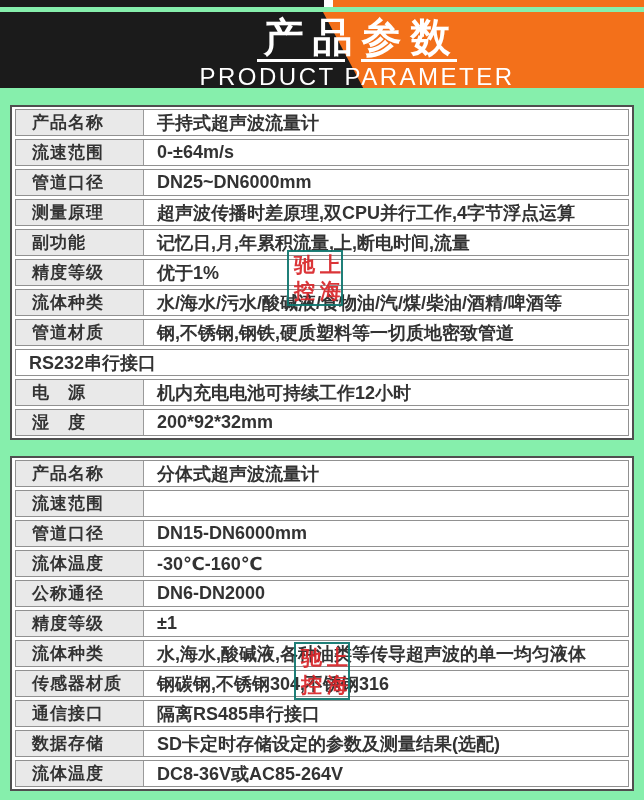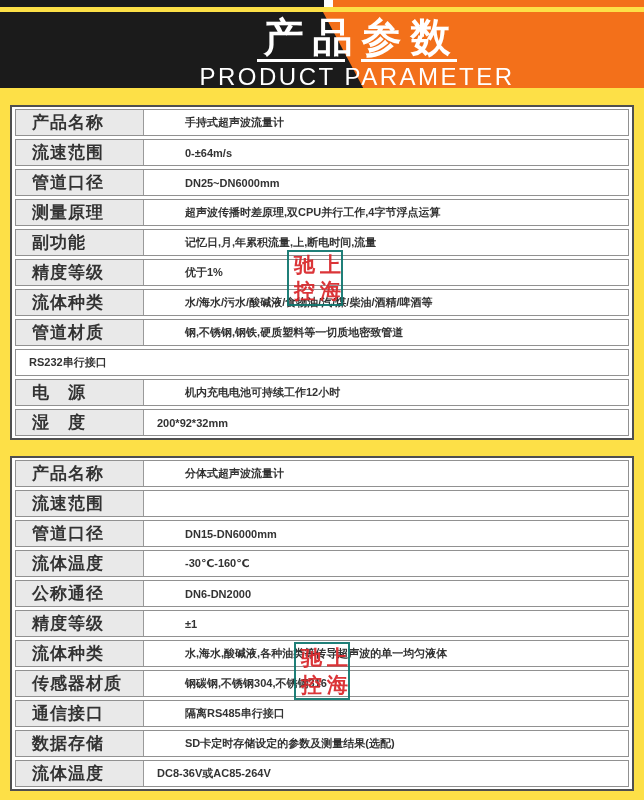--- a/index.html
+++ b/index.html
@@ -1,17 +1,17 @@
 <!DOCTYPE html>
 <html><head>
 <meta charset="utf-8">
 <style>
   html,body{margin:0;padding:0;background:#fff;}
   .page{
-    position:relative;width:644px;height:800px;background:#fde047;overflow:hidden;
+    position:relative;width:644px;height:800px;background:#86efac;overflow:hidden;
     font-family:"Liberation Sans","DejaVu Sans",sans-serif;
   }
   
   .top-strip{
     position:absolute;left:0;top:0;width:644px;height:7px;
     background:linear-gradient(93deg,#1b1b1b 0 324px,#ffffff 324px 333px,#f3701a 333px);
   }
   .banner{position:absolute;left:0;top:12px;width:644px;height:76px;background:#1b1b1b;}
   .banner-orange{
     position:absolute;left:0;top:0;width:100%;height:100%;background:#f3701a;
@@ -32,29 +32,29 @@
   .spec-table{
     position:absolute;left:10px;width:624px;box-sizing:border-box;
     border:2px solid #4f4f4f;background:#fff;padding:2px 3px;
   }
   .t1{top:105px;}
   .t2{top:456px;}
   .row{
     display:flex;align-items:stretch;height:27px;box-sizing:border-box;
     border:1px solid #919191;background:#fff;
   }
-  .row:not(:last-child){margin-bottom:3px;gap:28px;}
+  .row:not(:last-child){margin-bottom:3px;}
   .lbl{
     width:128px;box-sizing:border-box;background:#e9e9e9;border-right:1px solid #9a9a9a;
     display:flex;align-items:center;padding-left:16px;
     font-size:17px;font-weight:bold;letter-spacing:1px;color:#333;white-space:nowrap;
   }
   .val{
     flex:1;display:flex;align-items:center;padding-left:13px;
-    font-size:11px;font-weight:bold;color:#333;white-space:nowrap;overflow:hidden;
+    font-size:18px;font-weight:bold;color:#333;white-space:nowrap;overflow:hidden;
   }
   
   .stamp{
     position:absolute;width:56px;box-sizing:border-box;border:2px solid #0f766e;
     color:#d9262a;font-weight:900;text-align:center;font-size:21px;
     letter-spacing:5px;text-indent:5px;z-index:5;opacity:.93;background:transparent;
   }
   .stamp .sl{height:26px;line-height:26px;white-space:nowrap;}
   .s1{left:287px;top:250px;height:56px;}
   .s2{left:294px;top:642px;height:58px;}

